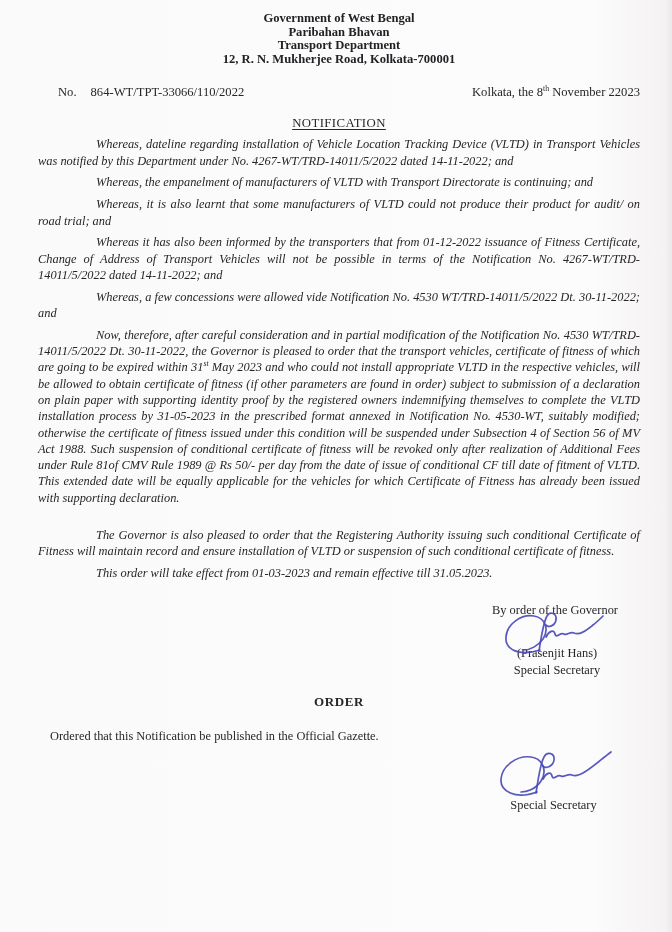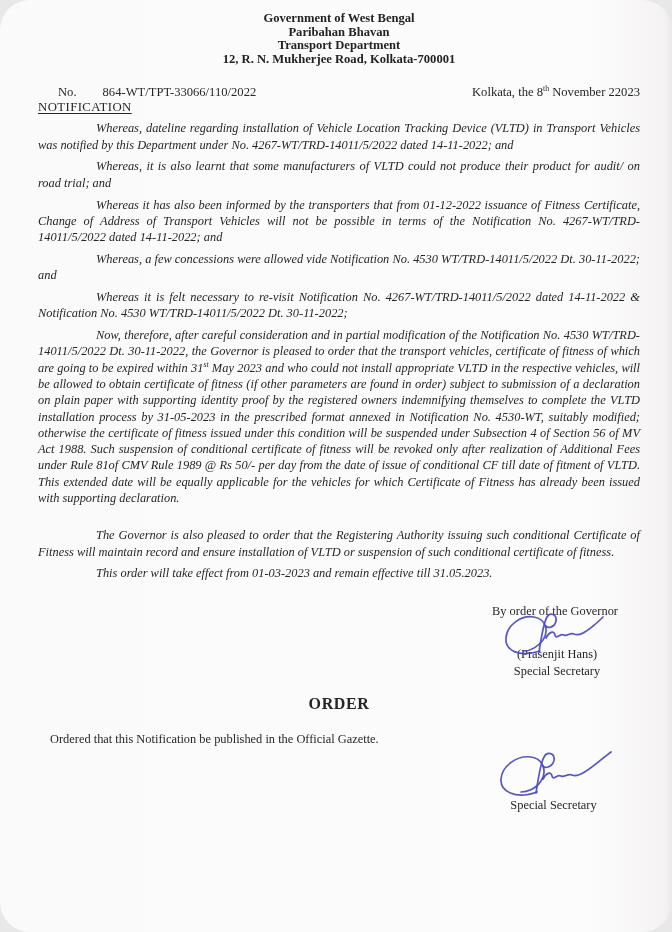--- a/index.html
+++ b/index.html
@@ -7,43 +7,43 @@
   .page {
     width: 672px;
     height: 932px;
     margin: 0 auto;
     position: relative;
     background: linear-gradient(90deg, #fbfafa 0%, #fdfcfc 88%, #f4f2f3 99%, #ebe9ea 100%);
     font-family: "Liberation Serif", "DejaVu Serif", serif;
     color: #26262a;
     padding: 12px 32px 0 38px;
     overflow: hidden;
-    border-radius: 30px;
   }
 
   .letterhead {
     text-align: center;
     font-weight: bold;
     font-size: 12.6px;
     line-height: 13.7px;
     color: #222226;
   }
 
   .ref-row {
     display: flex;
     justify-content: space-between;
     align-items: baseline;
     margin-top: 18px;
     font-size: 12.6px;
   }
-  .ref-left { display: flex; gap: 26px; padding-left: 20px; }
+  .ref-left { display: flex; gap: 14px; padding-left: 20px; }
   sup { font-size: 0.62em; vertical-align: super; line-height: 0; }
 
   .notif-heading {
-    text-align: left;
+    text-align: center;
+    margin-top: 16px;
     font-size: 12.8px;
     letter-spacing: 0.4px;
     text-decoration: underline;
     text-underline-offset: 2px;
   }
 
   p.body {
     font-size: 12.4px;
     line-height: 16.3px;
     text-align: justify;
@@ -73,21 +73,21 @@
   }
   .signer1 svg {
     position: absolute;
     top: -40px;
     left: 18px;
   }
 
   .order-heading {
     text-align: center;
     font-weight: bold;
-    font-size: 16px;
+    font-size: 13px;
     letter-spacing: 0.6px;
     margin-top: 15px;
   }
   .order-line {
     font-size: 12.4px;
     margin-top: 19px;
     text-indent: 12px;
   }
 
   .signer2 {
@@ -127,24 +127,24 @@
       <span>864-WT/TPT-33066/110/2022</span>
     </div>
     <div>
       <span>Kolkata, the 8</span><sup>th</sup><span> November 22023</span>
     </div>
   </div>
 
   <div class="notif-heading">NOTIFICATION</div>
 
   <p class="body">Whereas, dateline regarding installation of Vehicle Location Tracking Device (VLTD) in Transport Vehicles was notified by this Department under No. 4267-WT/TRD-14011/5/2022 dated 14-11-2022; and</p>
+  <p class="body">Whereas, the empanelment of manufacturers of VLTD with Transport Directorate is continuing; and</p>
   <p class="body">Whereas, it is also learnt that some manufacturers of VLTD could not produce their product for audit/ on road trial; and</p>
   <p class="body">Whereas it has also been informed by the transporters that from 01-12-2022 issuance of Fitness Certificate, Change of Address of Transport Vehicles will not be possible in terms of the Notification No. 4267-WT/TRD-14011/5/2022 dated 14-11-2022; and</p>
   <p class="body">Whereas, a few concessions were allowed vide Notification No. 4530 WT/TRD-14011/5/2022 Dt. 30-11-2022; and</p>
-  <p class="body">Whereas it is felt necessary to re-visit Notification No. 4267-WT/TRD-14011/5/2022 dated 14-11-2022 &amp; Notification No. 4530 WT/TRD-14011/5/2022 Dt. 30-11-2022;</p>
 
   <p class="body"><span>Now, therefore, after careful consideration and in partial modification of the Notification No. 4530 WT/TRD-14011/5/2022 Dt. 30-11-2022, the Governor is pleased to order that the transport vehicles, certificate of fitness of which are going to be expired within 31</span><sup>st</sup><span> May 2023 and who could not install appropriate VLTD in the respective vehicles, will be allowed to obtain certificate of fitness (if other parameters are found in order) subject to submission of a declaration on plain paper with supporting identity proof by the registered owners indemnifying themselves to complete the VLTD installation process by 31-05-2023 in the prescribed format annexed in Notification No. 4530-WT, suitably modified; otherwise the certificate of fitness issued under this condition will be suspended under Subsection 4 of Section 56 of MV Act 1988. Such suspension of conditional certificate of fitness will be revoked only after realization of Additional Fees under Rule 81of CMV Rule 1989 @ Rs 50/- per day from the date of issue of conditional CF till date of fitment of VLTD. This extended date will be equally applicable for the vehicles for which Certificate of Fitness has already been issued with supporting declaration.</span></p>
 
   <p class="body gov">The Governor is also pleased to order that the Registering Authority issuing such conditional Certificate of Fitness will maintain record and ensure installation of VLTD or suspension of such conditional certificate of fitness.</p>
   <p class="body effect">This order will take effect from 01-03-2023 and remain effective till 31.05.2023.</p>
 
   <div class="byorder">By order of the Governor</div>
 
   <div class="signer1">
     <svg width="105" height="52" viewBox="0 0 105 52">

